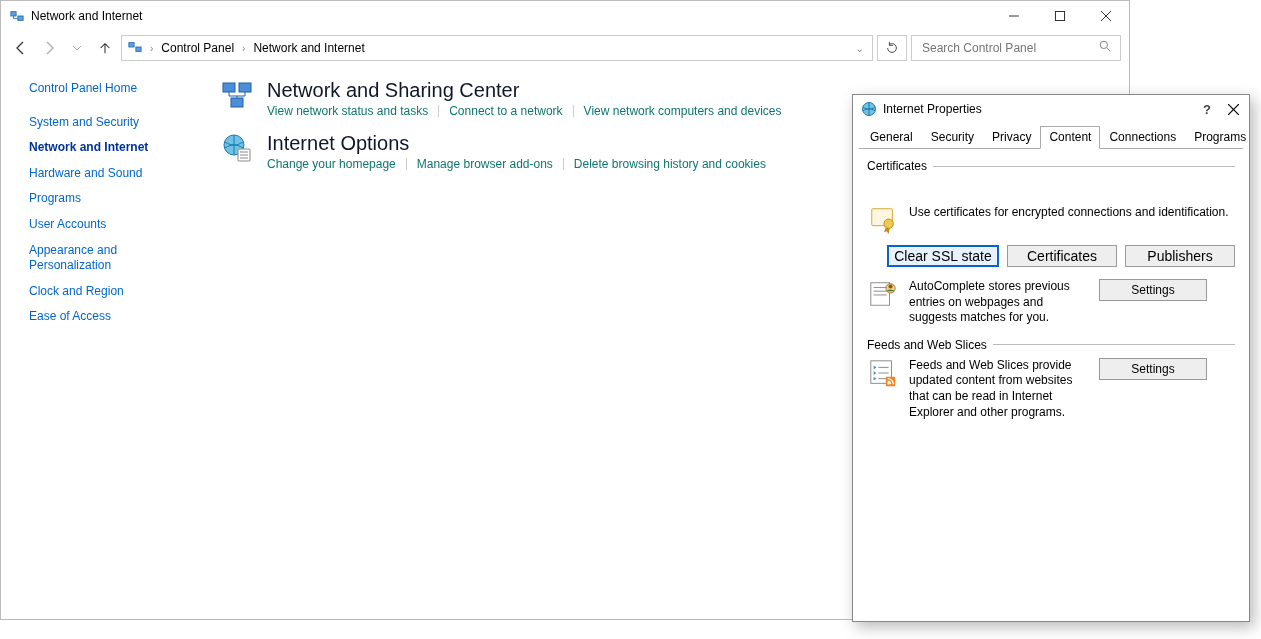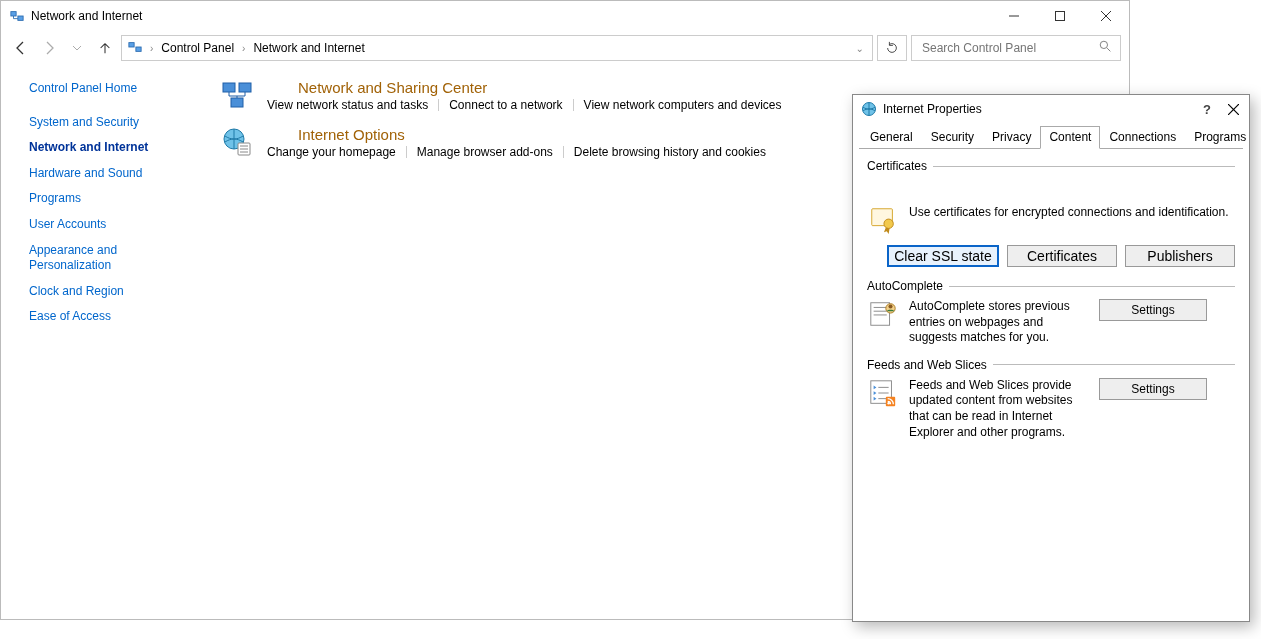--- a/index.html
+++ b/index.html
@@ -22,23 +22,23 @@
   .search-box { width:210px; height:26px; border:1px solid #ccc; display:flex; align-items:center; padding:0 8px;}
   .search-box input { border:none; outline:none; flex:1; font-size:12px; color:#555;}
   .content-row { flex:1; display:flex; }
   .sidebar { width:200px; padding:16px 0 0 28px; }
   .side-link { color:#0066cc; font-size:12px; margin-bottom:10px; cursor:pointer; line-height:1.3;}
   .side-link.head { color:#0066cc; margin-bottom:18px;}
   .side-link.active { color:#003399; font-weight:bold;}
   .cat-area { flex:1; padding:14px 20px 0 20px;}
   .cat-block { display:flex; gap:14px; margin-bottom:14px;}
   .cat-icon { width:32px; height:32px; flex:0 0 32px; display:flex; align-items:center; justify-content:center;}
-  .cat-title { color:#a16207; font-size:15px; margin-bottom:2px;margin-left:31px;}
+  .cat-title { color:#0f172a; font-size:20px; margin-bottom:2px;}
   .cat-links { display:flex; flex-wrap:wrap; align-items:center; gap:0;}
-  .cat-link { color:#000000; font-size:12px; cursor:pointer;}
+  .cat-link { color:#0f766e; font-size:12px; cursor:pointer;}
   .cat-div { width:1px; height:12px; background:#ccc; margin:0 10px;}
   
   .dialog { position:absolute; left:852px; top:94px; width:398px; height:528px; border:1px solid #888; background:#fff; box-shadow:4px 5px 14px rgba(0,0,0,0.28); display:flex; flex-direction:column;}
   .dlg-title { height:28px; display:flex; align-items:center; padding:0 8px;}
   .dlg-title-icon { width:16px; height:16px; margin-right:6px;}
   .dlg-title-text { font-size:12px; }
   .dlg-title-right { margin-left:auto; display:flex; align-items:center; gap:14px;}
   .dlg-help { font-weight:bold; font-size:13px; color:#444;}
   .dlg-close { width:16px; height:16px; display:flex; align-items:center; justify-content:center;}
   .tab-strip { display:flex; padding-left:8px; margin-top:2px;}
@@ -251,24 +251,20 @@
         <div class="grp-text">Use certificates for encrypted connections and identification.</div>
       </div>
       <div class="btn-row">
         <div class="dlg-btn focused">Clear SSL state</div>
         <div class="dlg-btn">Certificates</div>
         <div class="dlg-btn">Publishers</div>
       </div>
     </div>
 
     <div class="grp">
-      <div class="grp-head">
-          <span>AutoComplete</span>
-          <span class="line"></span>
-        </div>
       <div class="grp-inner">
         <div class="grp-icon">
           <svg width="30" height="30" viewBox="0 0 32 32">
               <rect x="3" y="4" width="20" height="24" fill="#fff" stroke="#888"></rect>
               <line x1="6" y1="9" x2="20" y2="9" stroke="#888"></line>
               <line x1="6" y1="13" x2="20" y2="13" stroke="#888"></line>
               <line x1="6" y1="17" x2="20" y2="17" stroke="#888"></line>
               <circle cx="24" cy="10" r="5" fill="#f2d08a" stroke="#aa7a20"></circle>
               <circle cx="24" cy="8" r="2.2" fill="#8a5a20"></circle>
               <path d="M20 13c1-2 7-2 8 0" fill="#3a7a3a"></path>

